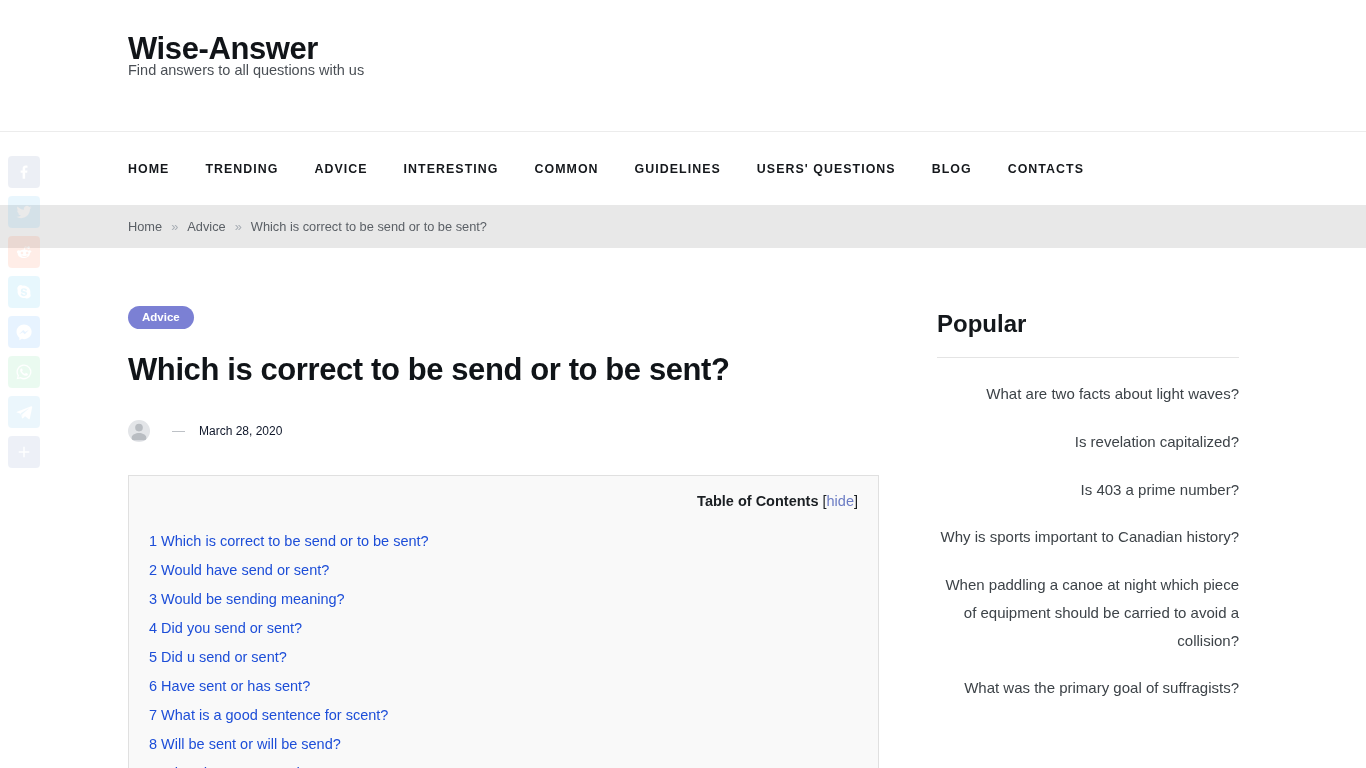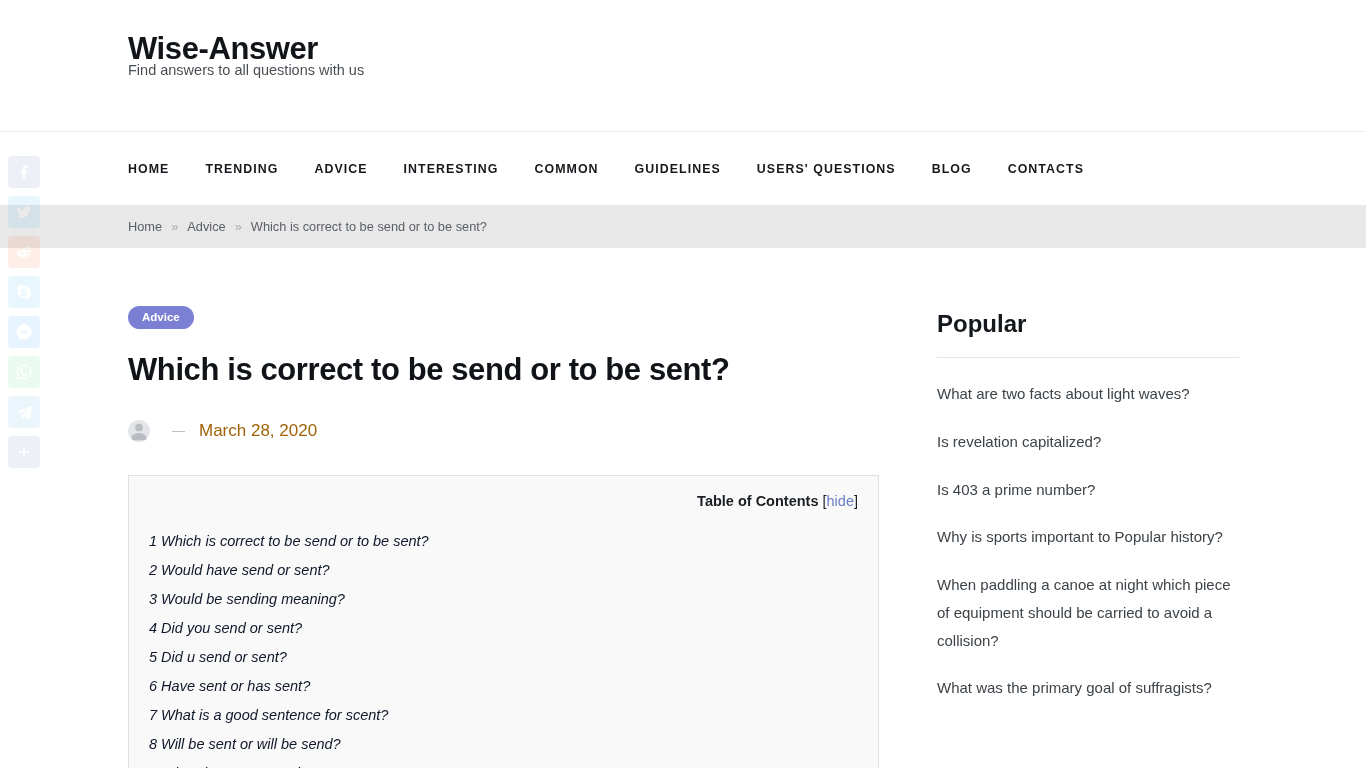--- a/index.html
+++ b/index.html
@@ -77,48 +77,47 @@
     color:#101418; letter-spacing:-0.4px; line-height:1.25;
   }
 
   .post-meta { display:flex; align-items:center; margin-top:30px; }
   .avatar {
     width:22px; height:22px; border-radius:50%; background:#e3e5e8;
     display:flex; align-items:center; justify-content:center; overflow:hidden;
   }
   .avatar svg { width:22px; height:22px; fill:#b9bdc2; }
   .meta-dash { color:#b5babf; margin:0 14px 0 22px; font-size:13px; }
-  .meta-date { color:#a16207; font-size:17px; cursor:pointer; }
+  .meta-date { color:#0f172a; font-size:12px; cursor:pointer; }
 
   
   .toc-box {
     margin-top:33px; width:751px; background:#f9f9f9;
     border:1px solid #e0e0e0; padding: 17px 20px 20px;
   }
   .toc-head {
     text-align:right; font-size:14.5px; font-weight:700; color:#1b1f23;
     margin-bottom: 23px;
   }
   .toc-head .brk { color:#1b1f23; font-weight:400; }
   .toc-head .hide-link { color:#6b7cc4; font-weight:400; cursor:pointer; text-decoration:none; }
   .toc-list { list-style:none; margin:0; padding:0; }
   .toc-list li { margin-bottom:9.5px; }
   .toc-link {
-    font-size:14.5px; color:#0f172a; text-decoration:none; cursor:pointer;
+    font-size:14.5px; color:#1d4ed8; text-decoration:none; cursor:pointer;
     line-height:1.35;
-    font-style:italic;
   }
 
   
   .sidebar-title {
     margin:62px 0 0; font-size:24px; font-weight:700; color:#14181c;
   }
   .sidebar-rule { margin-top:19px; height:1px; background:#e4e4e4; width:302px; }
   .popular-list { list-style:none; margin:22px 0 0; padding:0; }
-  .popular-list li { margin-bottom:20px; }
+  .popular-list li { margin-bottom:20px;text-align:right; }
   .popular-link {
     font-size:15px; color:#3d4348; text-decoration:none; cursor:pointer;
     line-height:1.85; display:block;
   }
 </style>
 </head>
 <body>
 
 <div class="page">
 
@@ -235,21 +234,21 @@
         <li>
             <a class="popular-link">What are two facts about light waves?</a>
           </li>
         <li>
             <a class="popular-link">Is revelation capitalized?</a>
           </li>
         <li>
             <a class="popular-link">Is 403 a prime number?</a>
           </li>
         <li>
-            <a class="popular-link">Why is sports important to Popular history?</a>
+            <a class="popular-link">Why is sports important to Canadian history?</a>
           </li>
         <li>
             <a class="popular-link">When paddling a canoe at night which piece of equipment should be carried to avoid a collision?</a>
           </li>
         <li>
             <a class="popular-link">What was the primary goal of suffragists?</a>
           </li>
       </ul>
     </aside>
 

